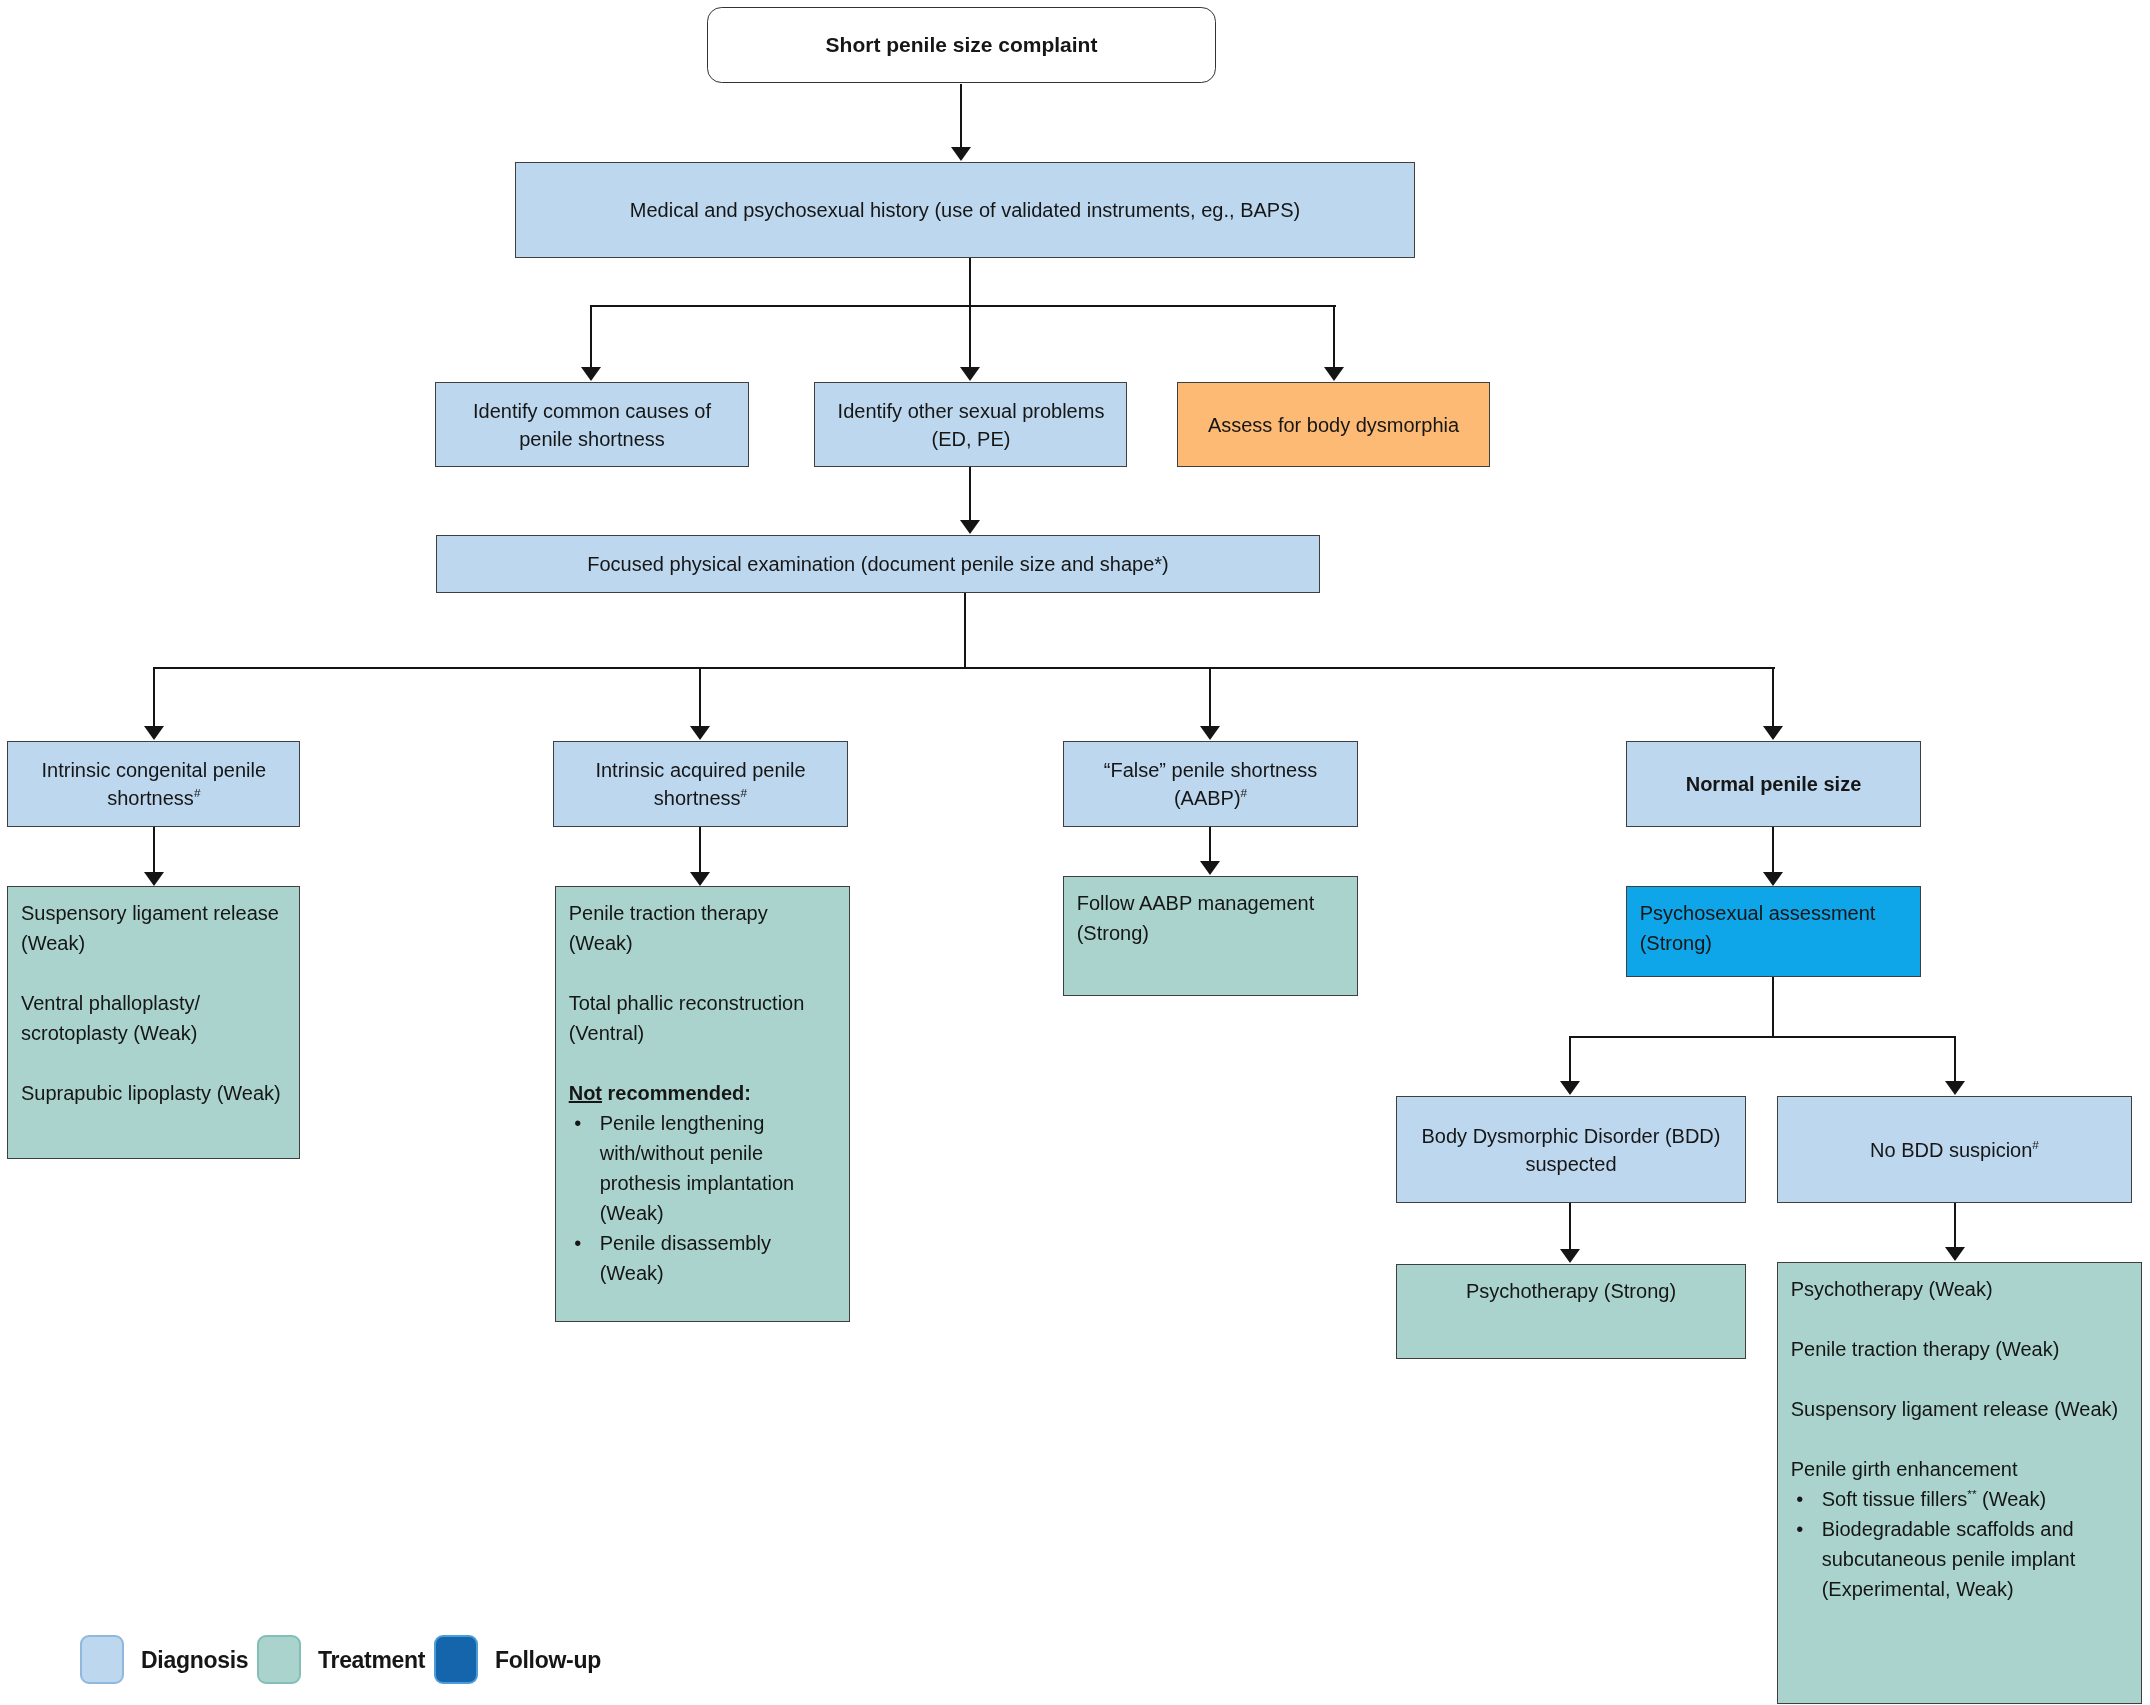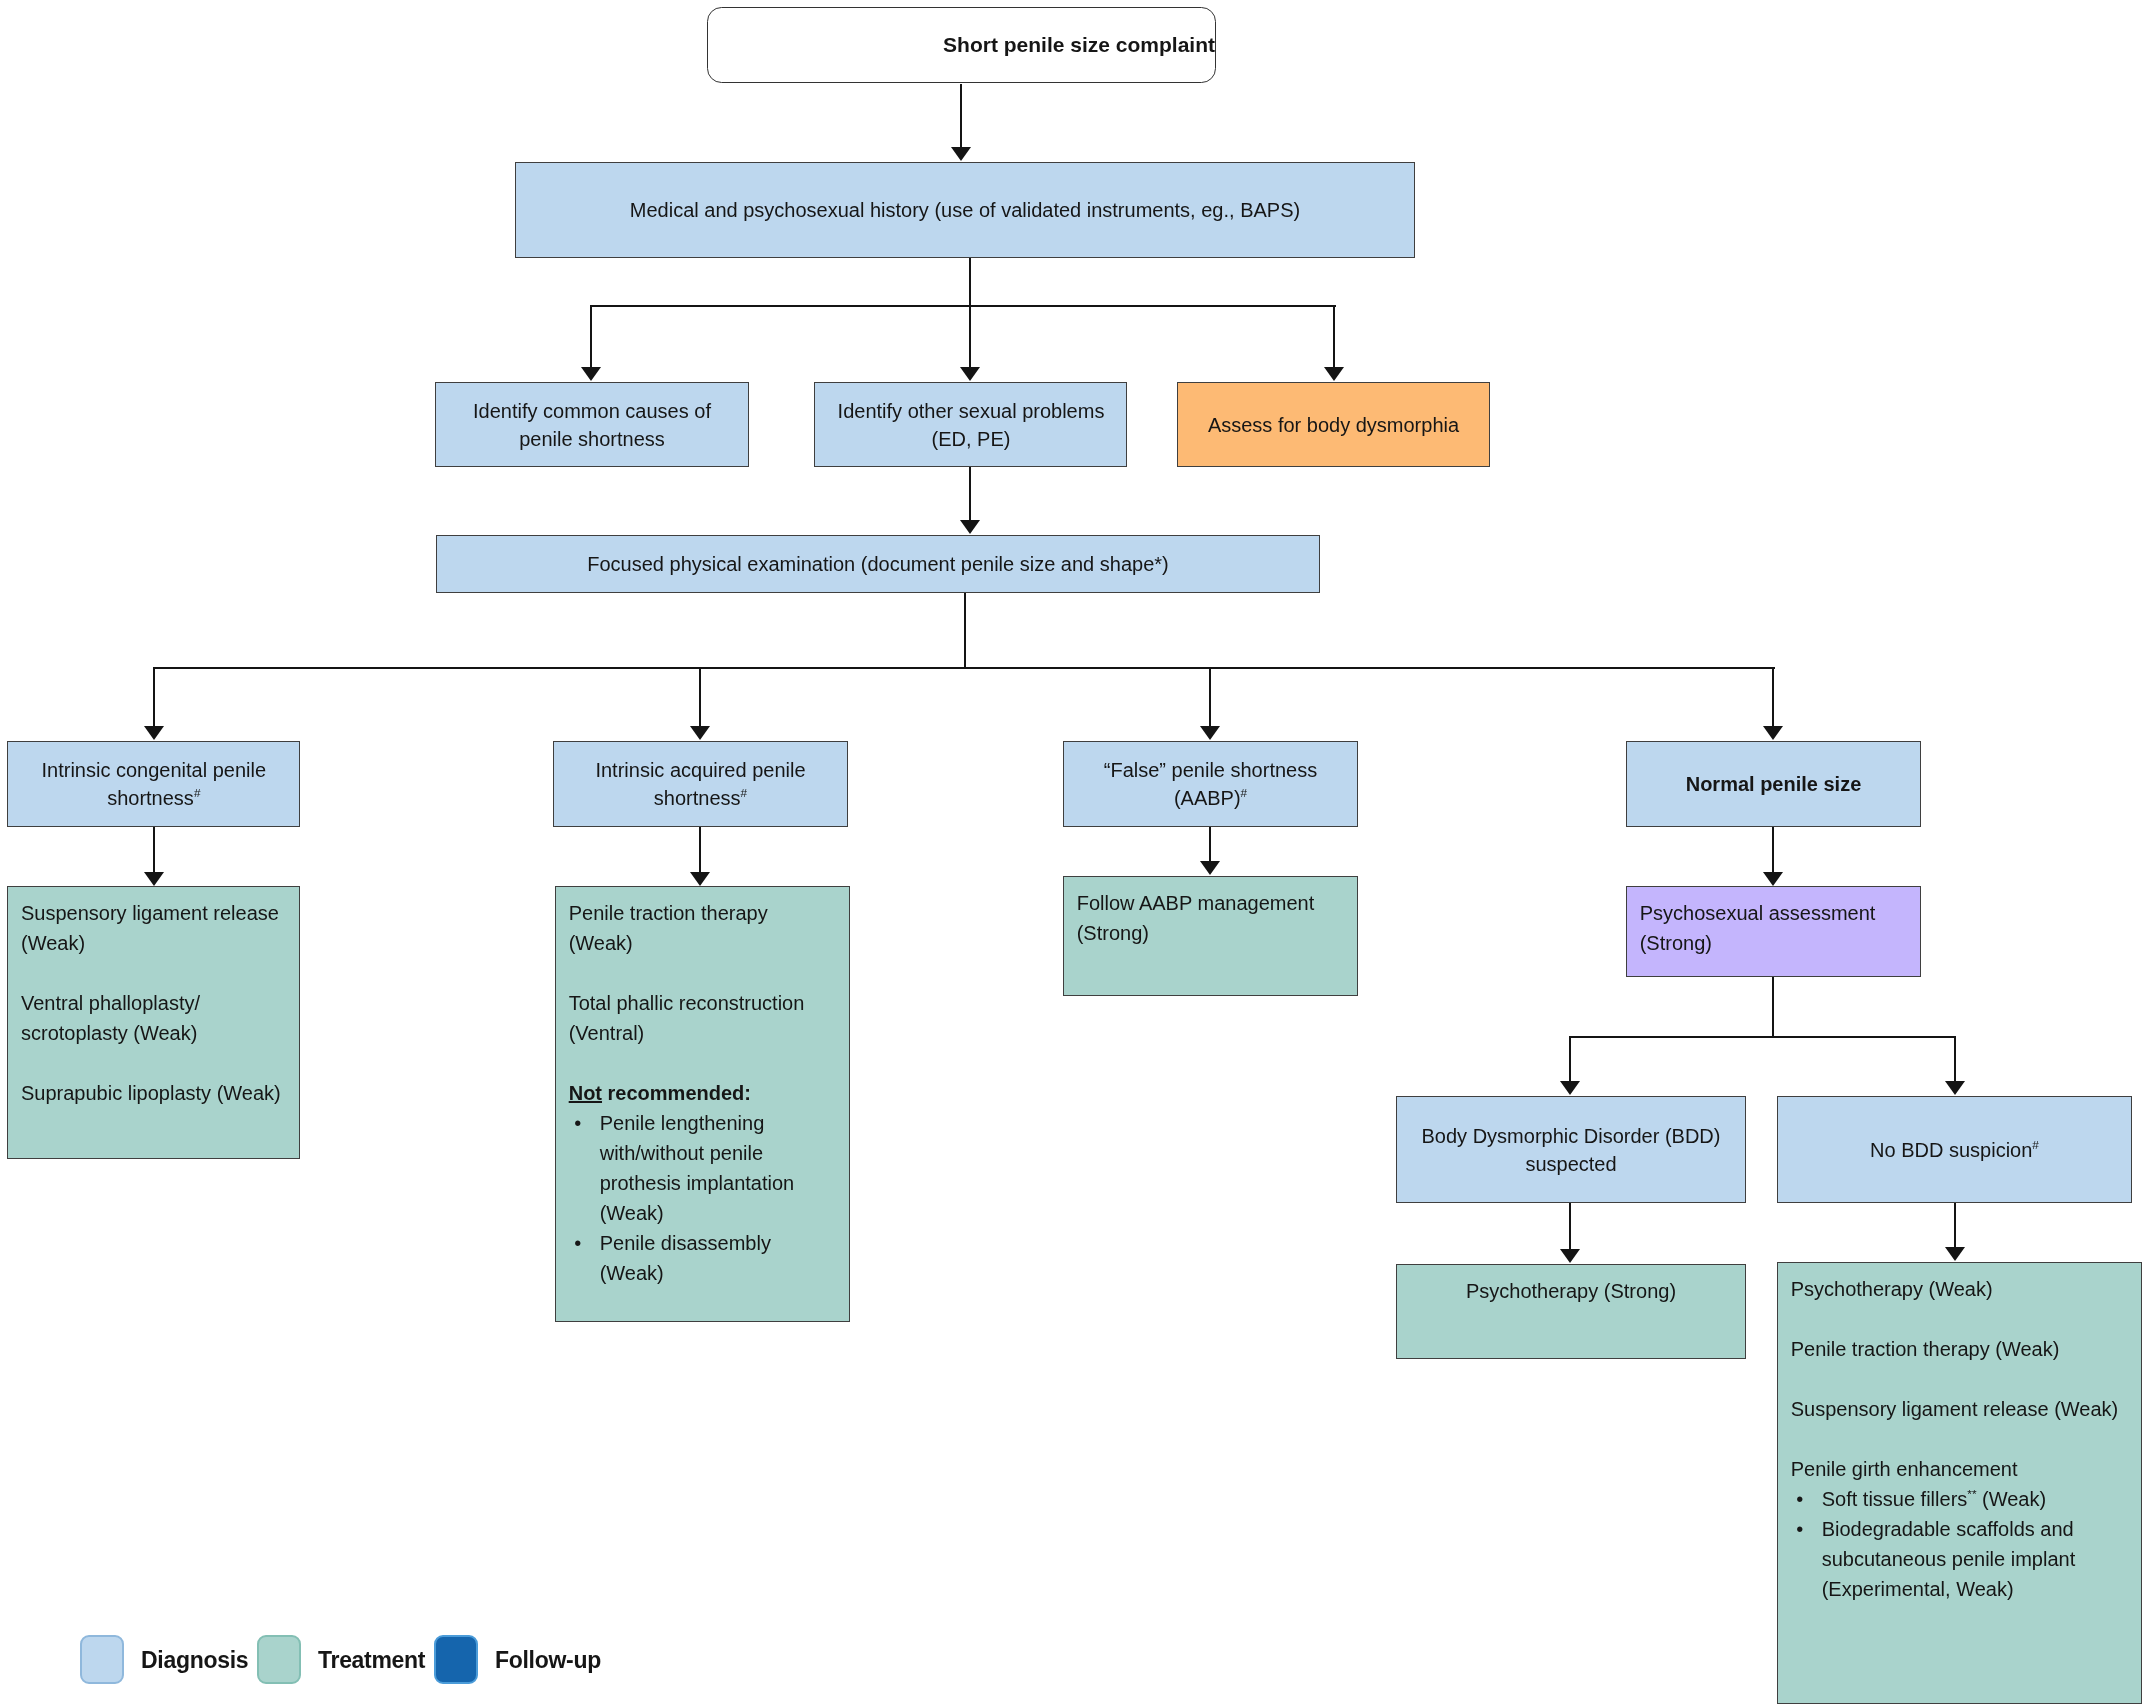--- a/index.html
+++ b/index.html
@@ -69,21 +69,21 @@
   <div class="vline" style="left:1569px;top:1036px;height:46px;"></div>
   <div class="vline" style="left:1954px;top:1036px;height:46px;"></div>
   <div class="arrow" style="left:1560px;top:1081px;"></div>
   <div class="arrow" style="left:1945px;top:1081px;"></div>
 
   <div class="vline" style="left:1569px;top:1203px;height:48px;"></div>
   <div class="arrow" style="left:1560px;top:1249px;"></div>
   <div class="vline" style="left:1954px;top:1203px;height:46px;"></div>
   <div class="arrow" style="left:1945px;top:1247px;"></div>
 
-  <div class="node rootbox" style="left:707px;top:7.3px;width:509px;height:76px;justify-content:flex-end;">
+  <div class="node rootbox" style="left:707px;top:7.3px;width:509px;height:76px;">
     <span>Short penile size complaint</span>
   </div>
 
   <div class="node diag" style="left: 515px; top: 162px; width: 900px; height: 96px; background-color: rgb(189, 215, 238);">
     <span>Medical and psychosexual history (use of validated instruments, eg., BAPS)</span>
   </div>
 
   <div class="node diag" style="left: 435px; top: 382px; width: 314px; height: 85px; background-color: rgb(189, 215, 238);">
     <span>Identify common causes of penile shortness</span>
   </div>
@@ -122,21 +122,21 @@
     <p>Total phallic reconstruction (Ventral)</p>
     <p class="np"><span class="notword">Not</span><span> recommended:</span></p>
     <p class="bullet">Penile lengthening with/without penile prothesis implantation (Weak)</p>
     <p class="bullet">Penile disassembly (Weak)</p>
   </div>
 
   <div class="node treat" style="left: 1063px; top: 876px; width: 295px; height: 120px; background-color: rgb(169, 211, 204);">
     <p class="tight">Follow AABP management (Strong)</p>
   </div>
 
-  <div class="node treat" style="left: 1626px; top: 886px; width: 295px; height: 91px; background-color: #c4b5fd;">
+  <div class="node treat" style="left: 1626px; top: 886px; width: 295px; height: 91px; background-color: #0ea5e9;">
     <p class="tight">Psychosexual assessment (Strong)</p>
   </div>
 
   <div class="node diag" style="left: 1396px; top: 1096px; width: 350px; height: 107px; background-color: rgb(189, 215, 238);">
     <span>Body Dysmorphic Disorder (BDD) suspected</span>
   </div>
   <div class="node diag" style="left: 1777px; top: 1096px; width: 355px; height: 107px; background-color: rgb(189, 215, 238);">
     <span><span>No BDD suspicion</span><sup>#</sup></span>
   </div>
 

